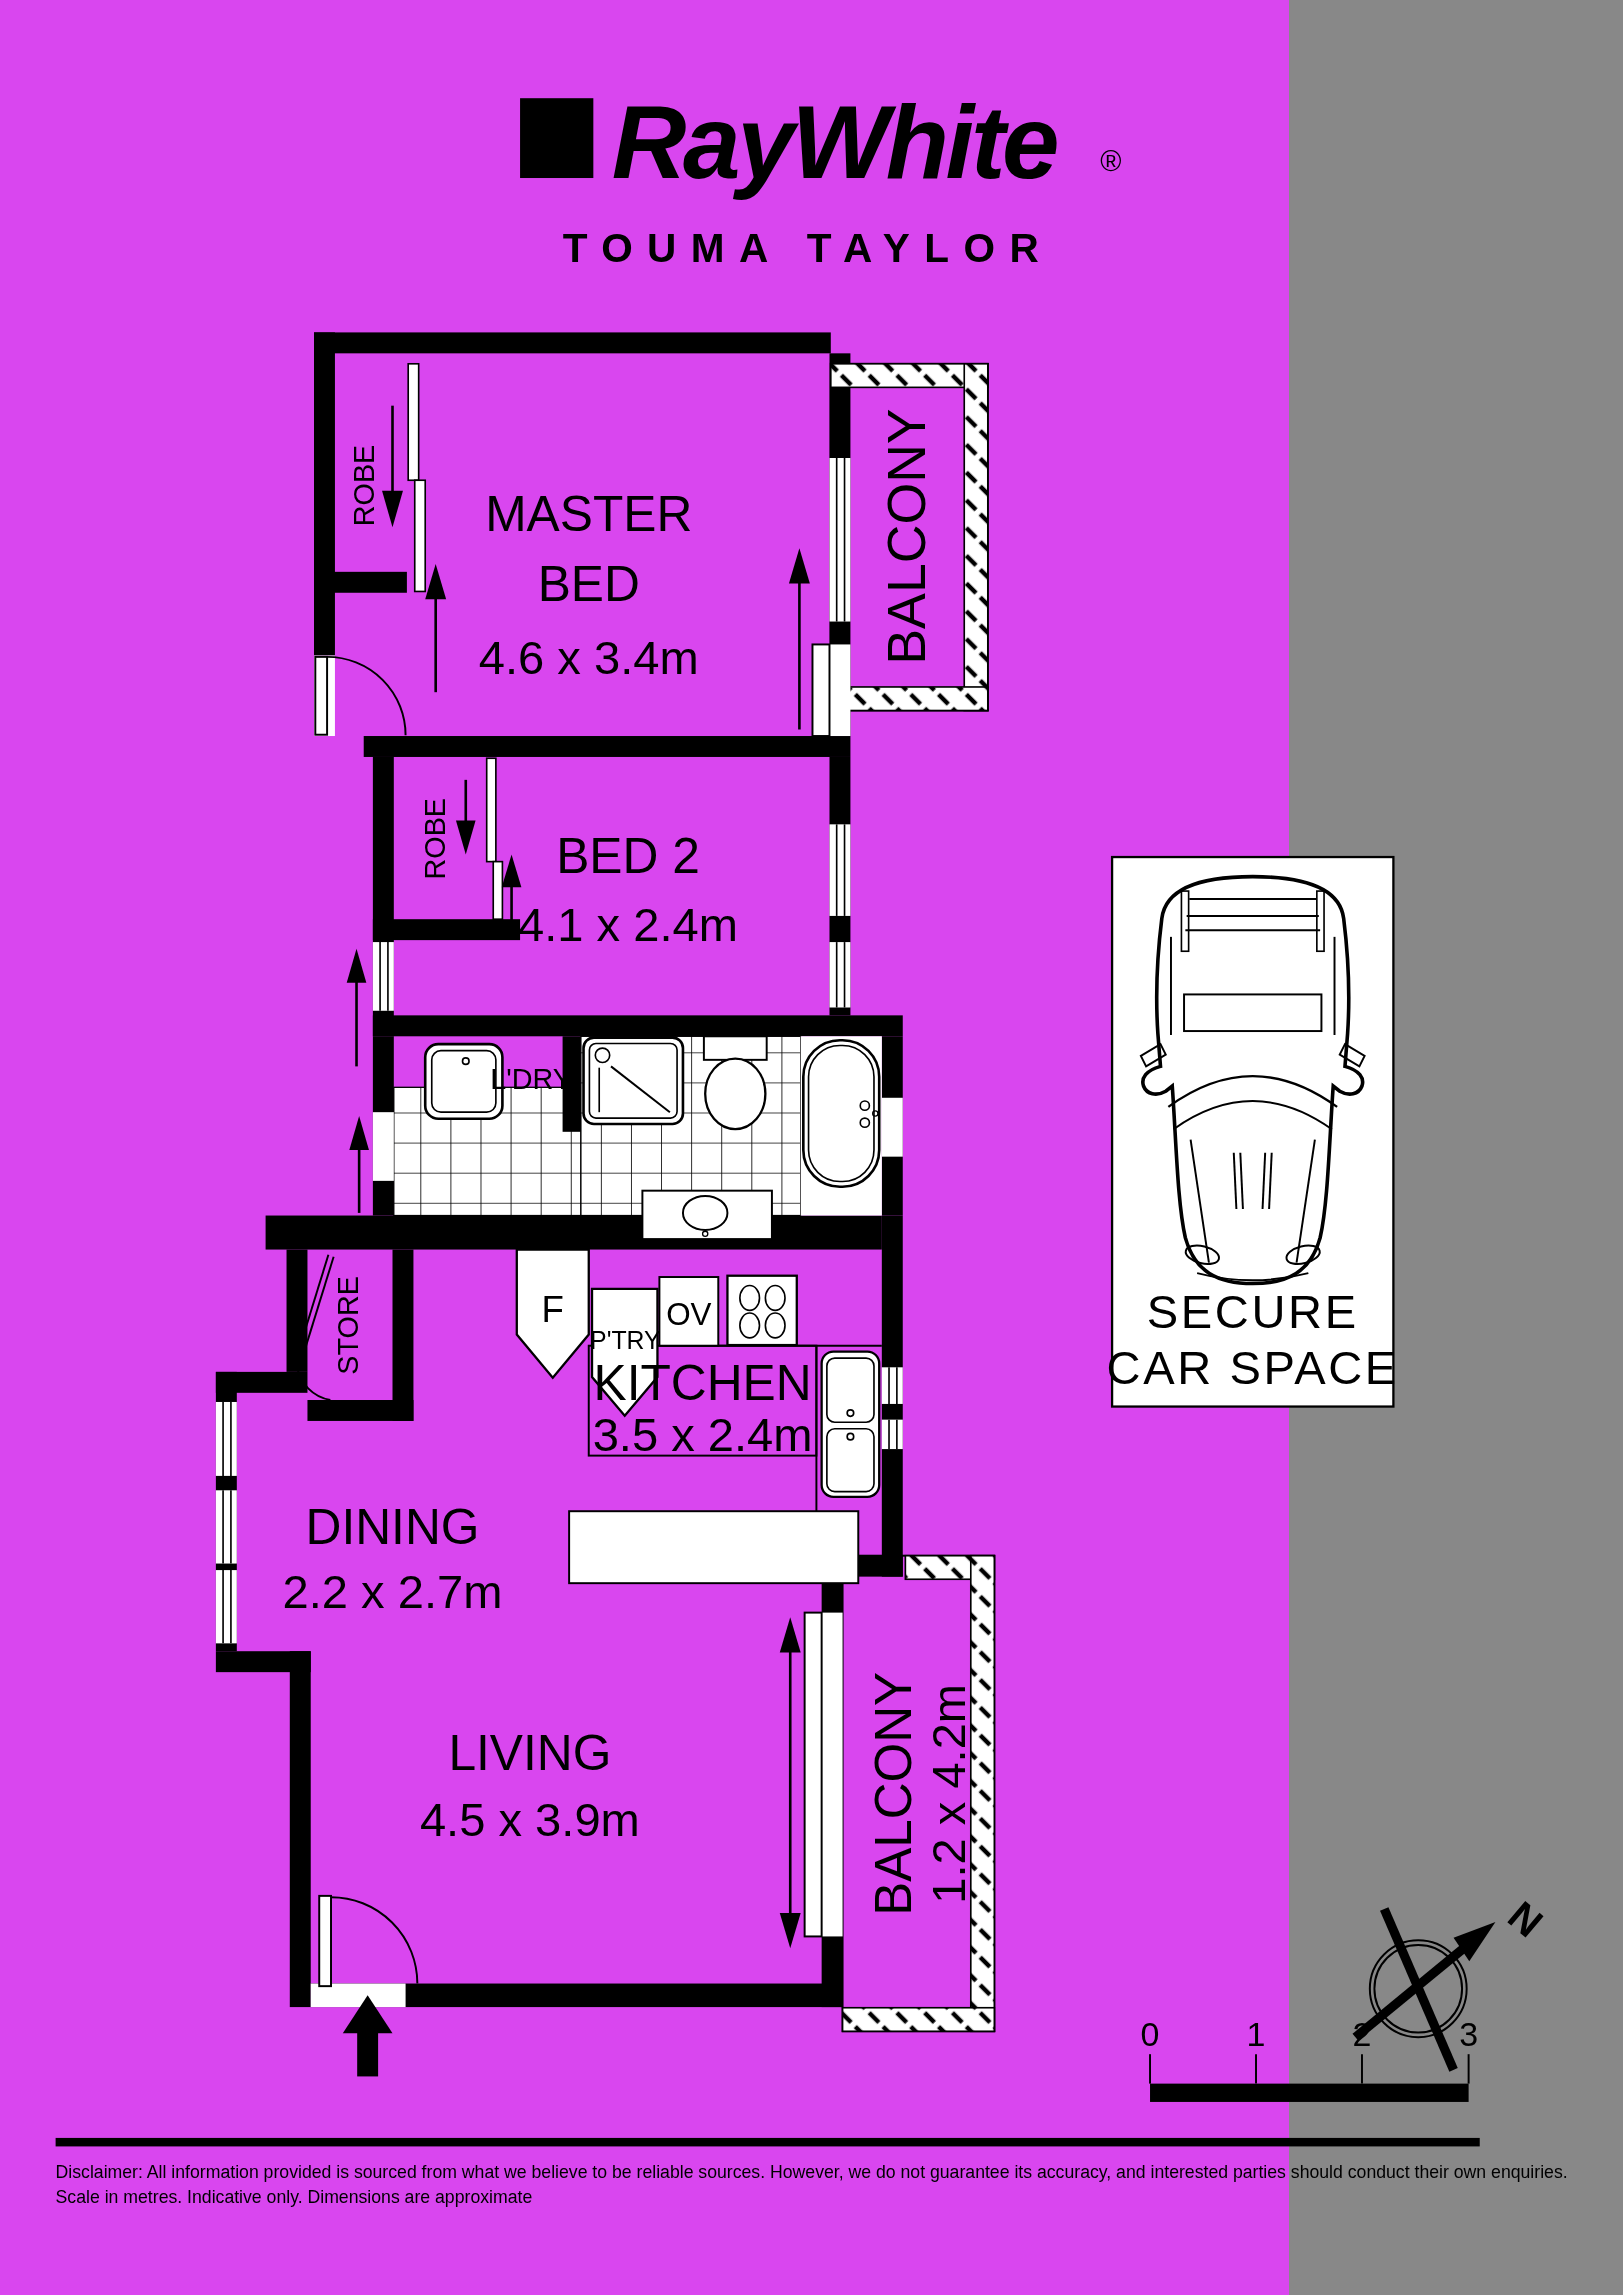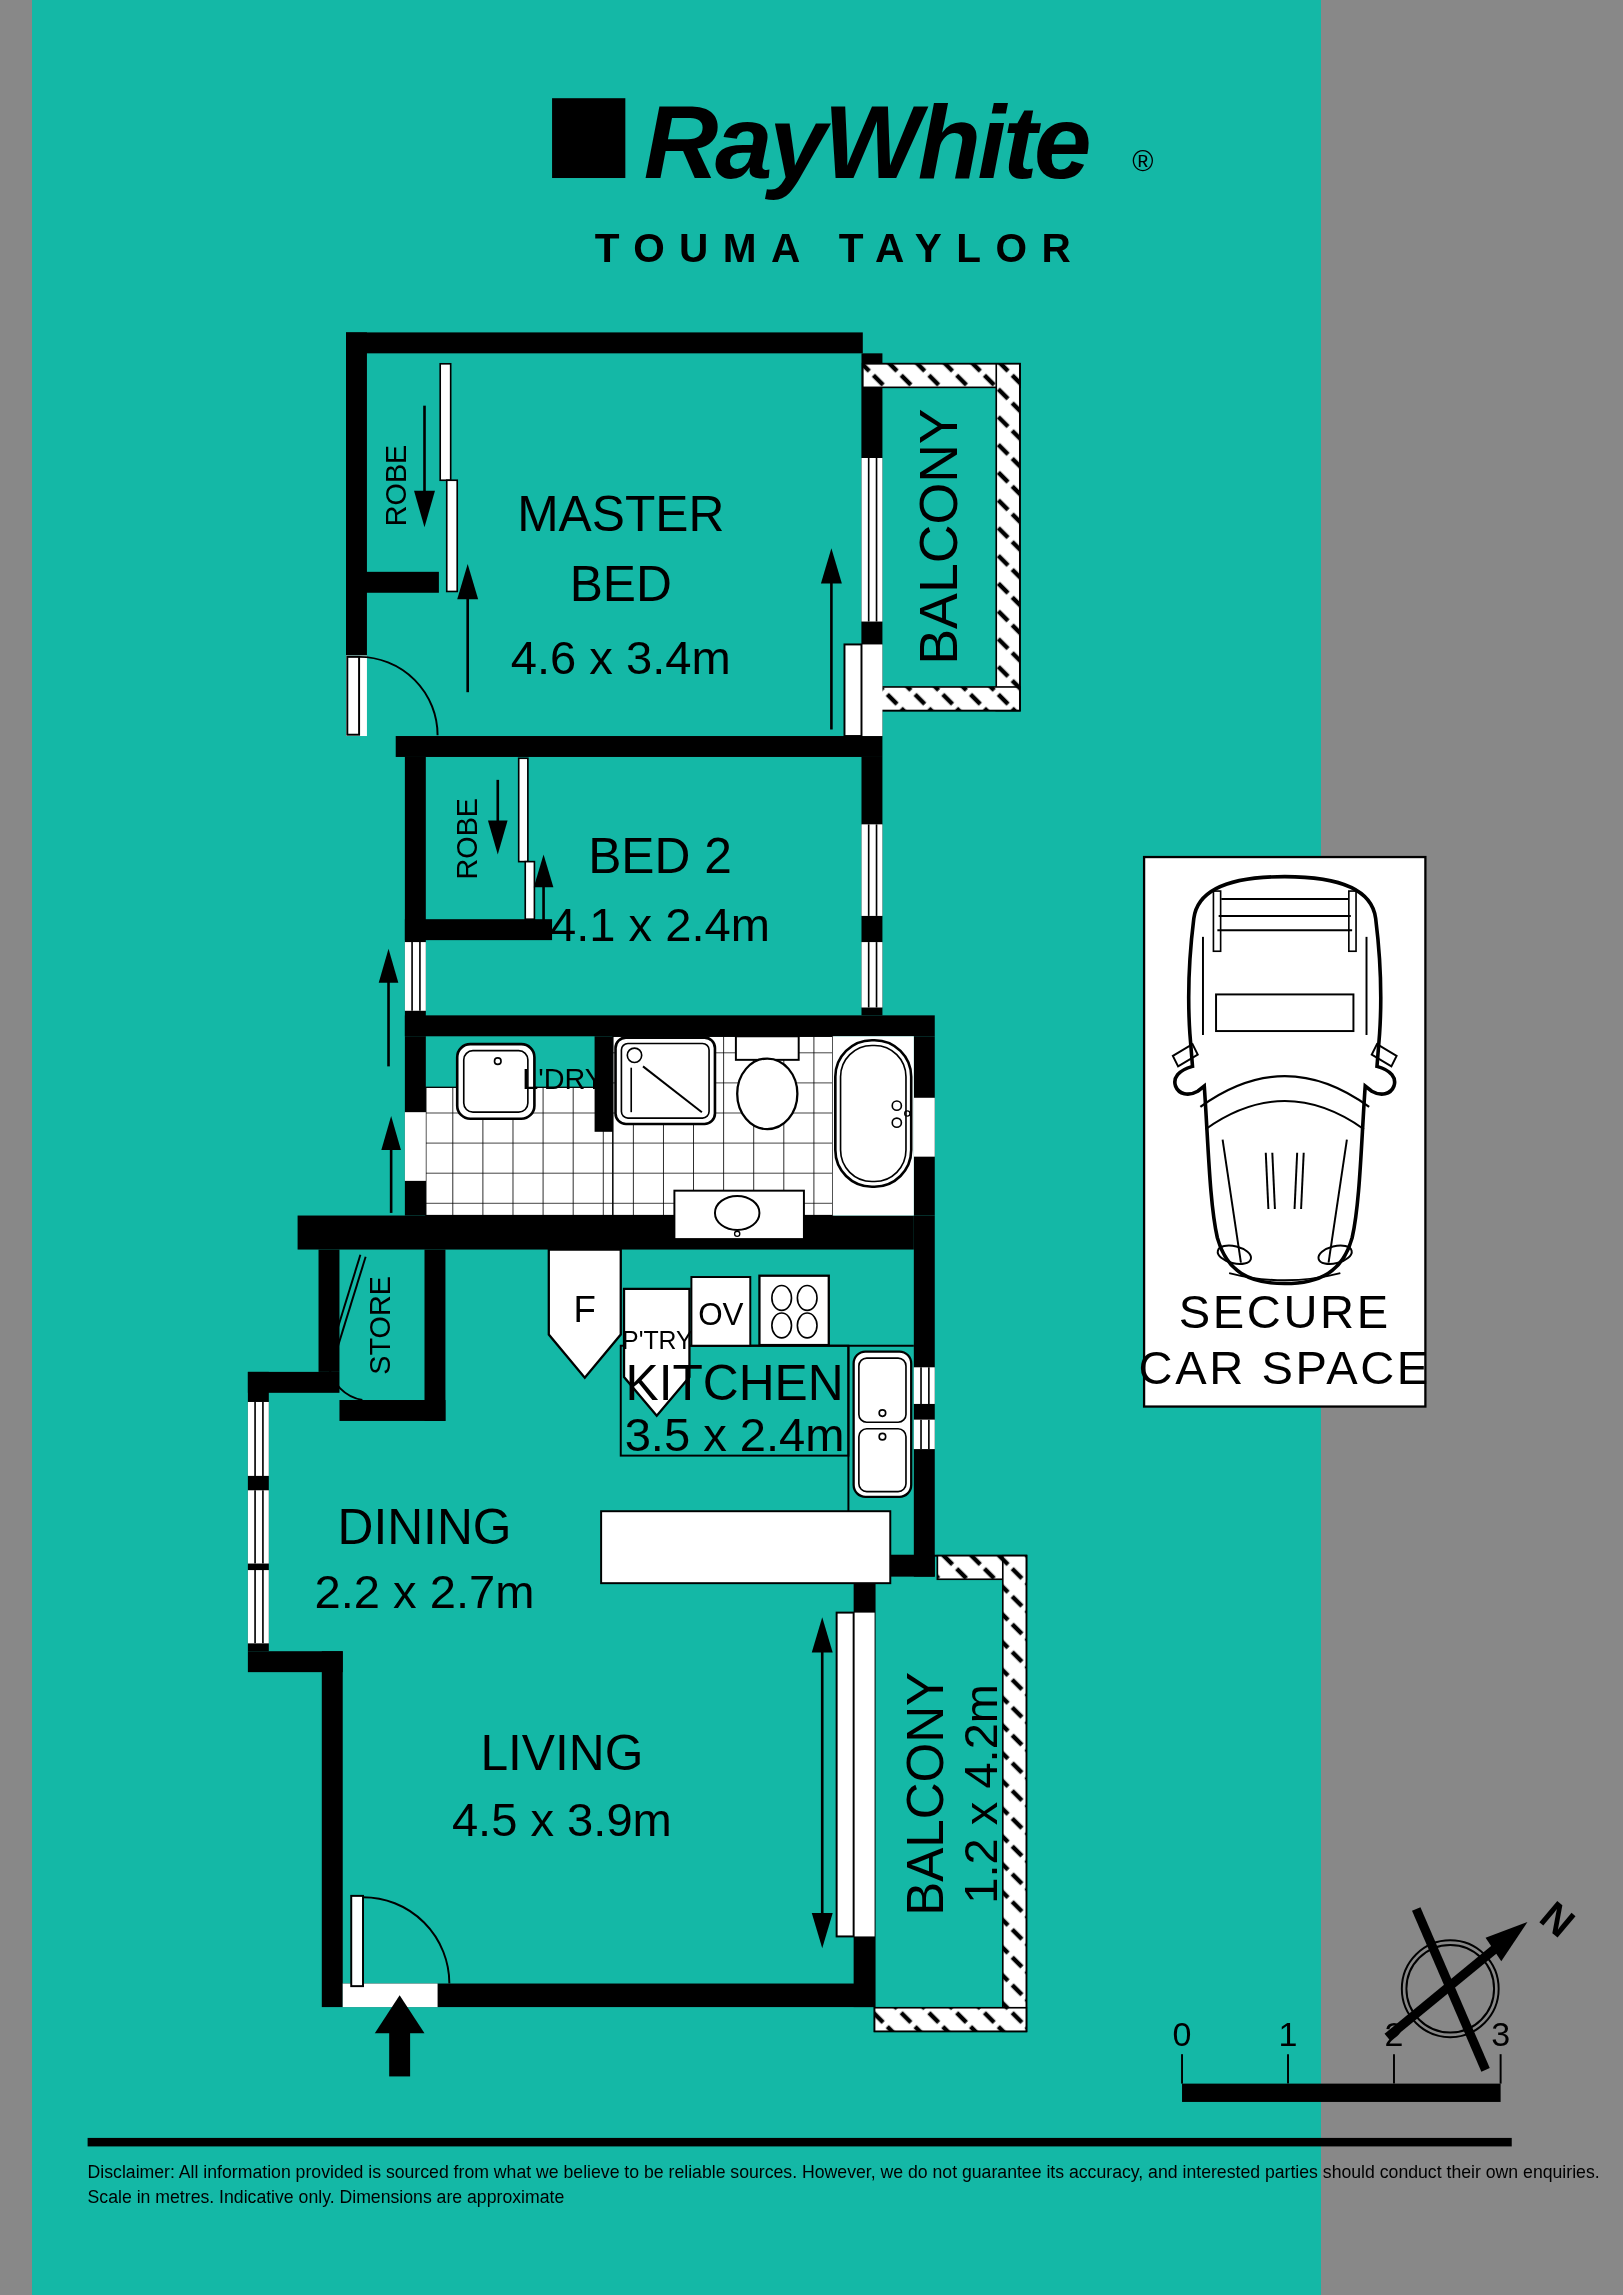--- a/index.html
+++ b/index.html
@@ -1,21 +1,20 @@
 <!DOCTYPE html>
 <html style="font-size:10.5px"><head>
 <meta charset="utf-8">
 <style>
   html,body{margin:0;padding:0;background:#888;}
   .page{
     position:relative;
     width:1289px;height:2295px;
-    background:#14b8a6;
+    background:#d946ef;
     font-family:"Liberation Sans", sans-serif;
-    margin-left:32px;
   }
   svg{display:block}
   text{fill:#000}
   .roomlabel{font-size:76px;}
   .dimlabel{font-size:72px;}
   .balclabel{font-size:82px;}
   .small{font-size:44px;}
   .brand{font-size:158px;font-weight:bold;font-style:italic;letter-spacing:-5px;}
   .agency{font-size:62px;font-weight:bold;letter-spacing:22px;}
   .scalenum{font-size:52px;}

